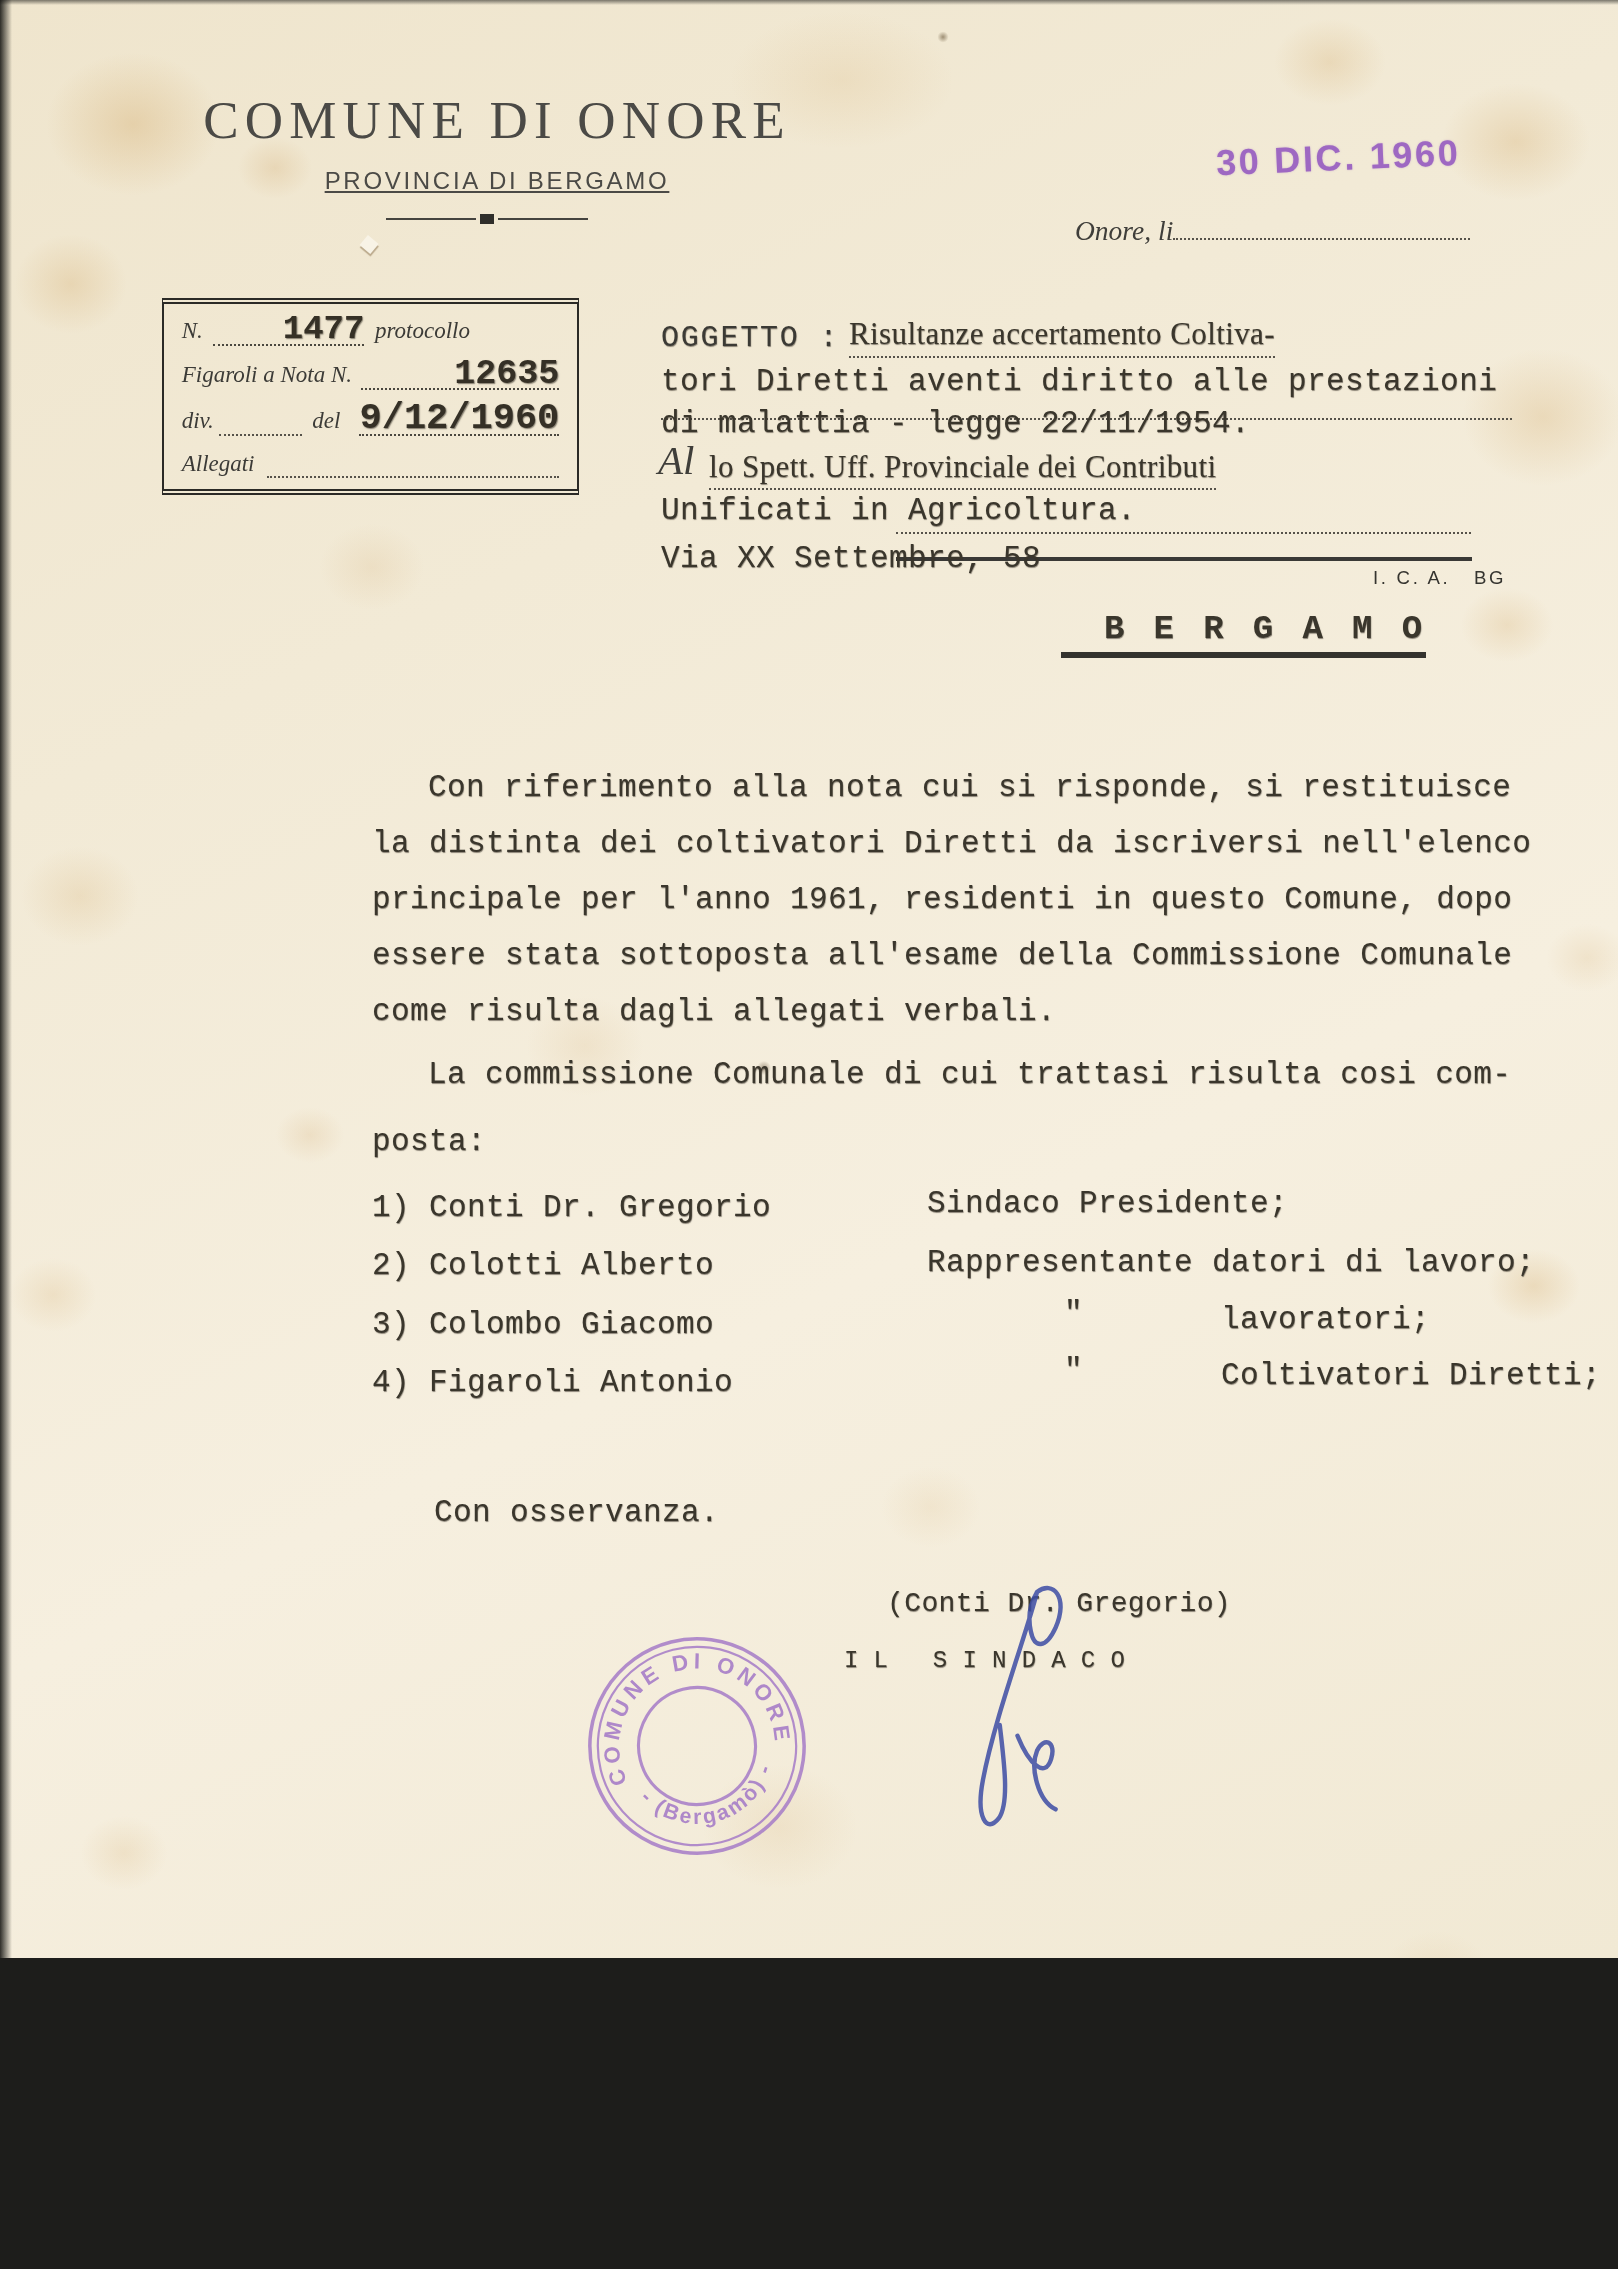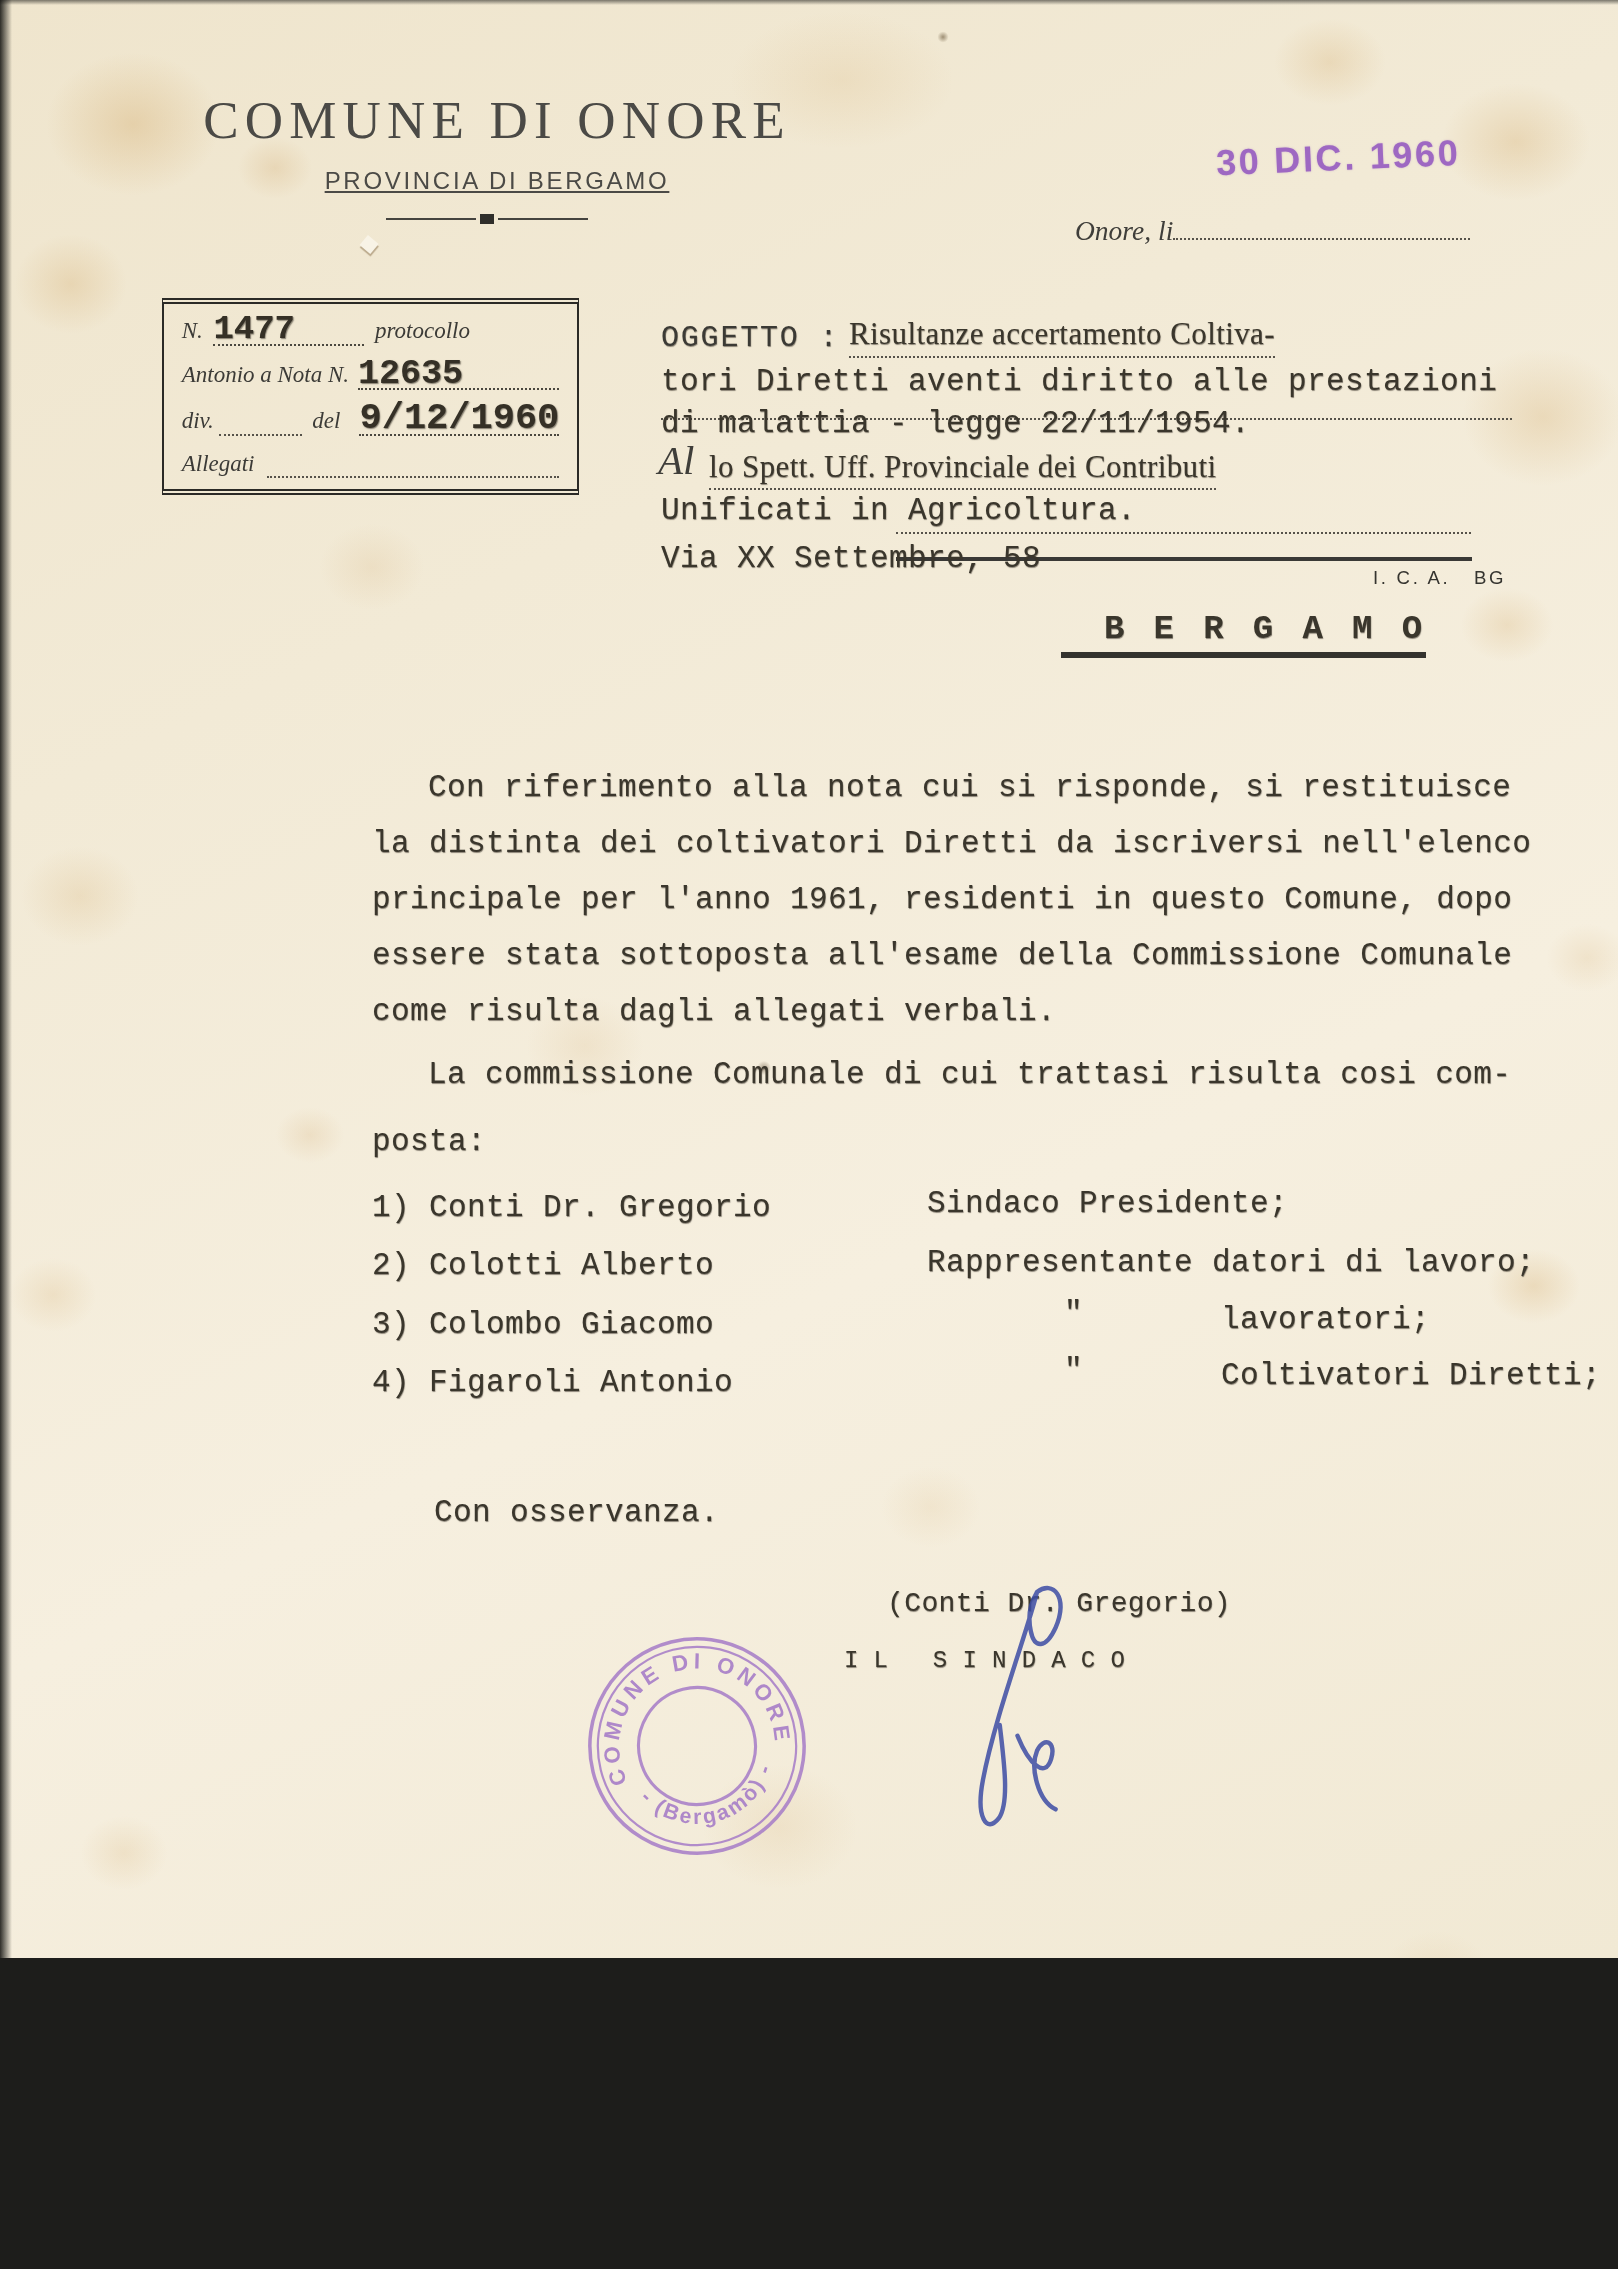--- a/index.html
+++ b/index.html
@@ -57,21 +57,21 @@
              letter-spacing:2.7px;color:#9e68c2;transform:rotate(-2.5deg);
              text-shadow:0 0 1.8px rgba(158,104,194,.5);}
   
   .protobox{left:162px;top:298px;width:417px;height:197px;
             border-left:2.7px solid #2b2a26;border-right:2.7px solid #2b2a26;
             border-top:6.2px double #2b2a26;border-bottom:6.2px double #2b2a26;
             box-sizing:border-box;padding:12.4px 17.7px 10.6px 17.7px;
             display:flex;flex-direction:column;justify-content:space-between;}
   .prow{display:flex;align-items:flex-end;}
   .prow .lbl{font-style:italic;font-size:23px;color:#3c3b37;padding-bottom:1.8px;white-space:pre;}
-  .prow .val{border-bottom:2.7px dotted #4a473f;text-align:left;line-height:.8;
+  .prow .val{border-bottom:2.7px dotted #4a473f;text-align:right;line-height:.8;
              font-family:"Liberation Mono",monospace;font-weight:bold;color:#353026;
              text-shadow:0.9px 0.9px 1.3px rgba(53,48,38,.6);}
   
   .bodyline{height:56px;}
   .indent{text-indent:56px;}
   .ica{font-family:"Liberation Sans",sans-serif;font-size:18.6px;letter-spacing:2.7px;
        color:#35342f;white-space:pre;}
   .rule-solid{background:#3a3936;}
   .sig-svg,.stamp-svg{position:absolute;pointer-events:none;}
 </style>
@@ -96,21 +96,21 @@
     <span class="dotted" style="display:inline-block;width:297px;height:26.6px;"></span>
   </div>
 
   <div class="abs protobox">
     <div class="prow">
       <span class="lbl">N.</span>
       <span class="val" style="width:151px;font-size:34px;margin:0 10.6px;">1477</span>
       <span class="lbl">protocollo</span>
     </div>
     <div class="prow">
-      <span class="lbl">Antonio a Nota N.</span>
+      <span class="lbl">Figaroli a Nota N.</span>
       <span class="val" style="flex:1;font-size:35px;margin-left:8.9px;">12635</span>
     </div>
     <div class="prow">
       <span class="lbl">div.</span>
       <span class="dotted" style="width:106px;height:26.6px;margin:0 10.6px 0 5.3px;"></span>
       <span class="lbl">del</span>
       <span class="val" style="flex:1;font-size:37px;margin-left:19px;">9/12/1960</span>
     </div>
     <div class="prow">
       <span class="lbl">Allegati</span>

